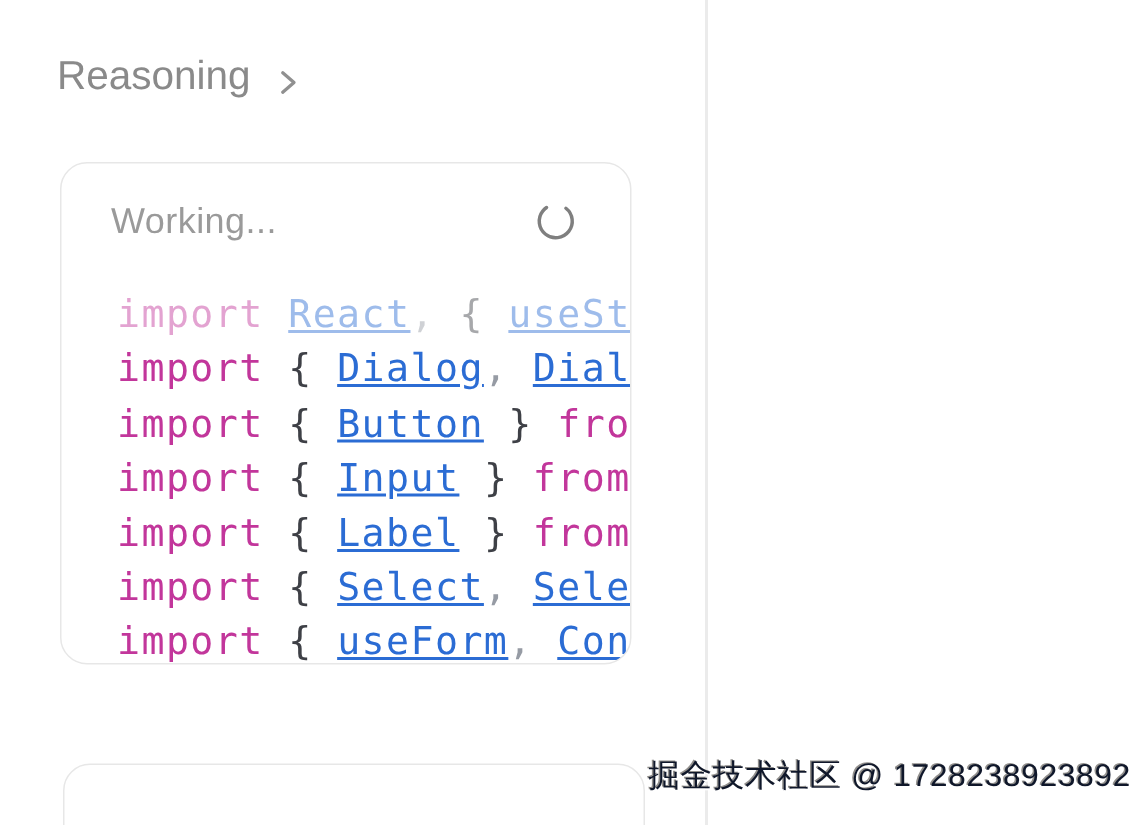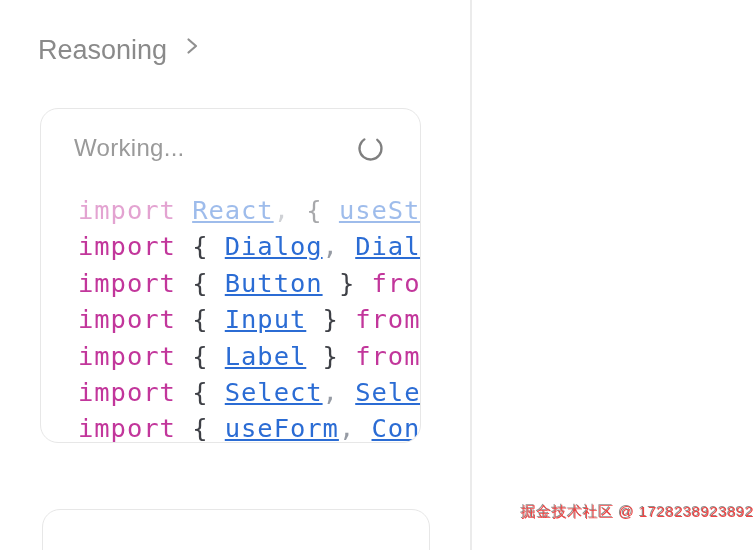--- a/index.html
+++ b/index.html
@@ -5,34 +5,34 @@
   * { margin:0; padding:0; box-sizing:border-box; }
   html,body { background:#ffffff; }
   .page {
     position:relative; width:756px; height:550px; overflow:hidden;
     background:var(--background,#fff);
     font-family:"Liberation Sans", sans-serif;
   }
   
   .reasoning-header {
     position:absolute; left:38px; top:35px;
-    display:flex; align-items:flex-start; gap:15px;
+    display:flex; align-items:flex-end; gap:15px;
     color:var(--header_text,#8a8a8a); font-size:27px; font-weight:400;
     cursor:pointer; user-select:none;
   }
   .chev { display:block; }
   
   .card {
     position:absolute; border:1.5px solid var(--card_border,#e7e7e7);
     border-radius:18px; background:#fff; overflow:hidden;
   }
   .card-1 { left:40px; top:108px; width:381px; height:335px; }
   .card-2 { left:42px; top:509px; width:388px; height:80px; }
   .card-head {
-    display:flex; align-items:flex-end; justify-content:space-between;
+    display:flex; align-items:flex-start; justify-content:space-between;
     padding:25px 36px 0 33px;
   }
   .working { color:var(--muted,#9a9a9a); font-size:24px; letter-spacing:.3px; }
   .spinner { animation:spin 1s linear infinite; transform-origin:50% 50%; }
   @keyframes spin { from{transform:rotate(0)} to{transform:rotate(360deg)} }
   
   .code-block {
     position:absolute; left:0; top:83px; width:100%;
     padding-left:37px;
     font-family:"DejaVu Sans Mono","Liberation Mono",monospace;
@@ -47,22 +47,22 @@
   .tk-br { color:var(--brace,#3e4046); }
   .tk-pl { color:var(--plain,#3e4046); }
   
   .v-divider {
     position:absolute; left:470px; top:0; width:2px; height:550px;
     background:var(--divider,#ebebeb);
   }
   
   .watermark {
     position:absolute; right:2px; top:503px;
-    font-size:15px; letter-spacing:.5px;
-    color:#ef4444;
+    font-size:21px; letter-spacing:.5px;
+    color:#0f172a;
     text-shadow:-1px -1px 0 #918f8c, 1px 1px 0 #ffffff;
     white-space:nowrap;
   }
 </style>
 </head>
 <body>
 
 <div class="page" style="--background: #ffffff; --header_text: #8a8a8a; --card_border: #e7e7e7; --divider: #ebebeb; --muted: #9a9a9a; --keyword: #c2369b; --identifier: #2b6cd4; --punctuation: #969ba4; --brace: #3e4046; --plain: #3e4046; --spinner: #7f7f7f; --chevron: #909090;">
 
   <div class="reasoning-header">

